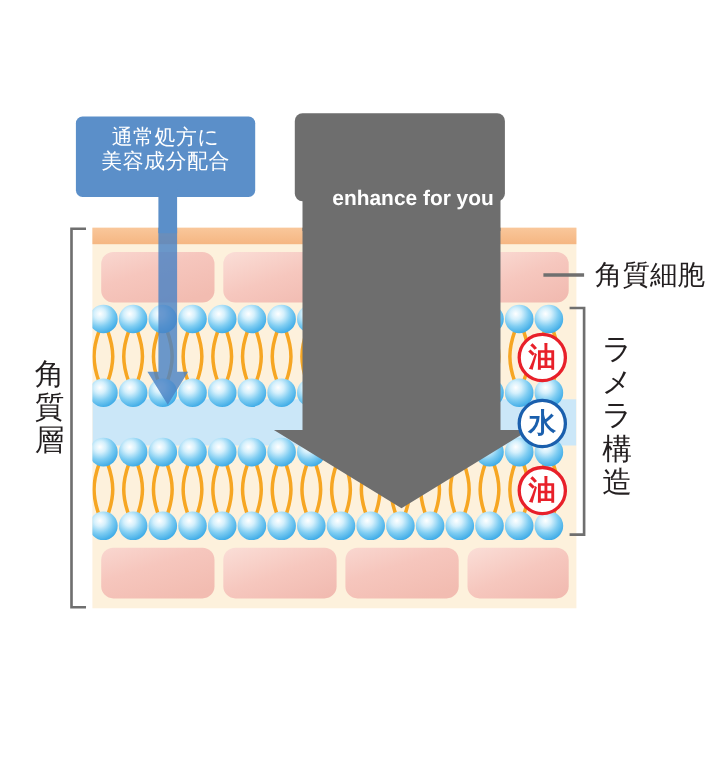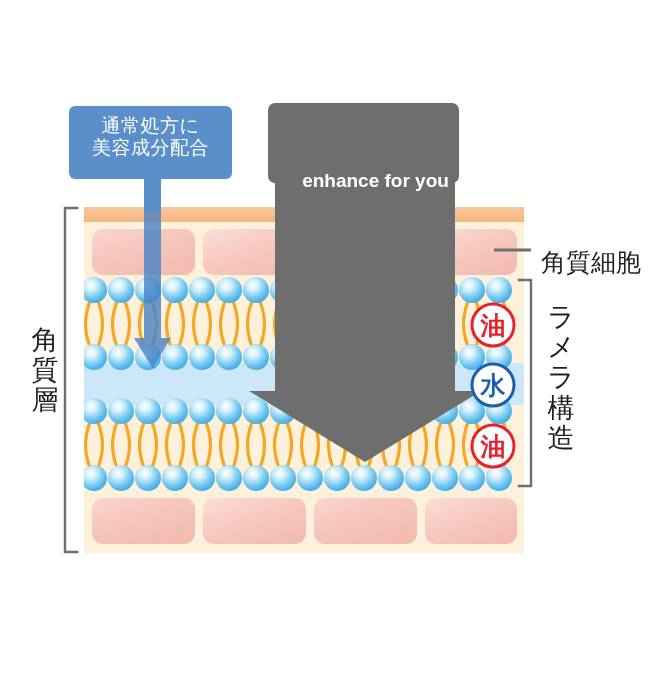--- a/index.html
+++ b/index.html
@@ -68,21 +68,21 @@
     top: 302px;
     width: 34px;
     text-align: center;
     color: #231f20;
     font-size: 27px;
     font-weight: normal;
     line-height: 1.12;
   }
   #label-corneocyte {
     left: 541px;
-    top: 248px;
+    top: 236px;
     color: #231f20;
     font-size: 25px;
     font-weight: normal;
   }
 </style>
 </head>
 <body>
 
 <div id="stage">
 

